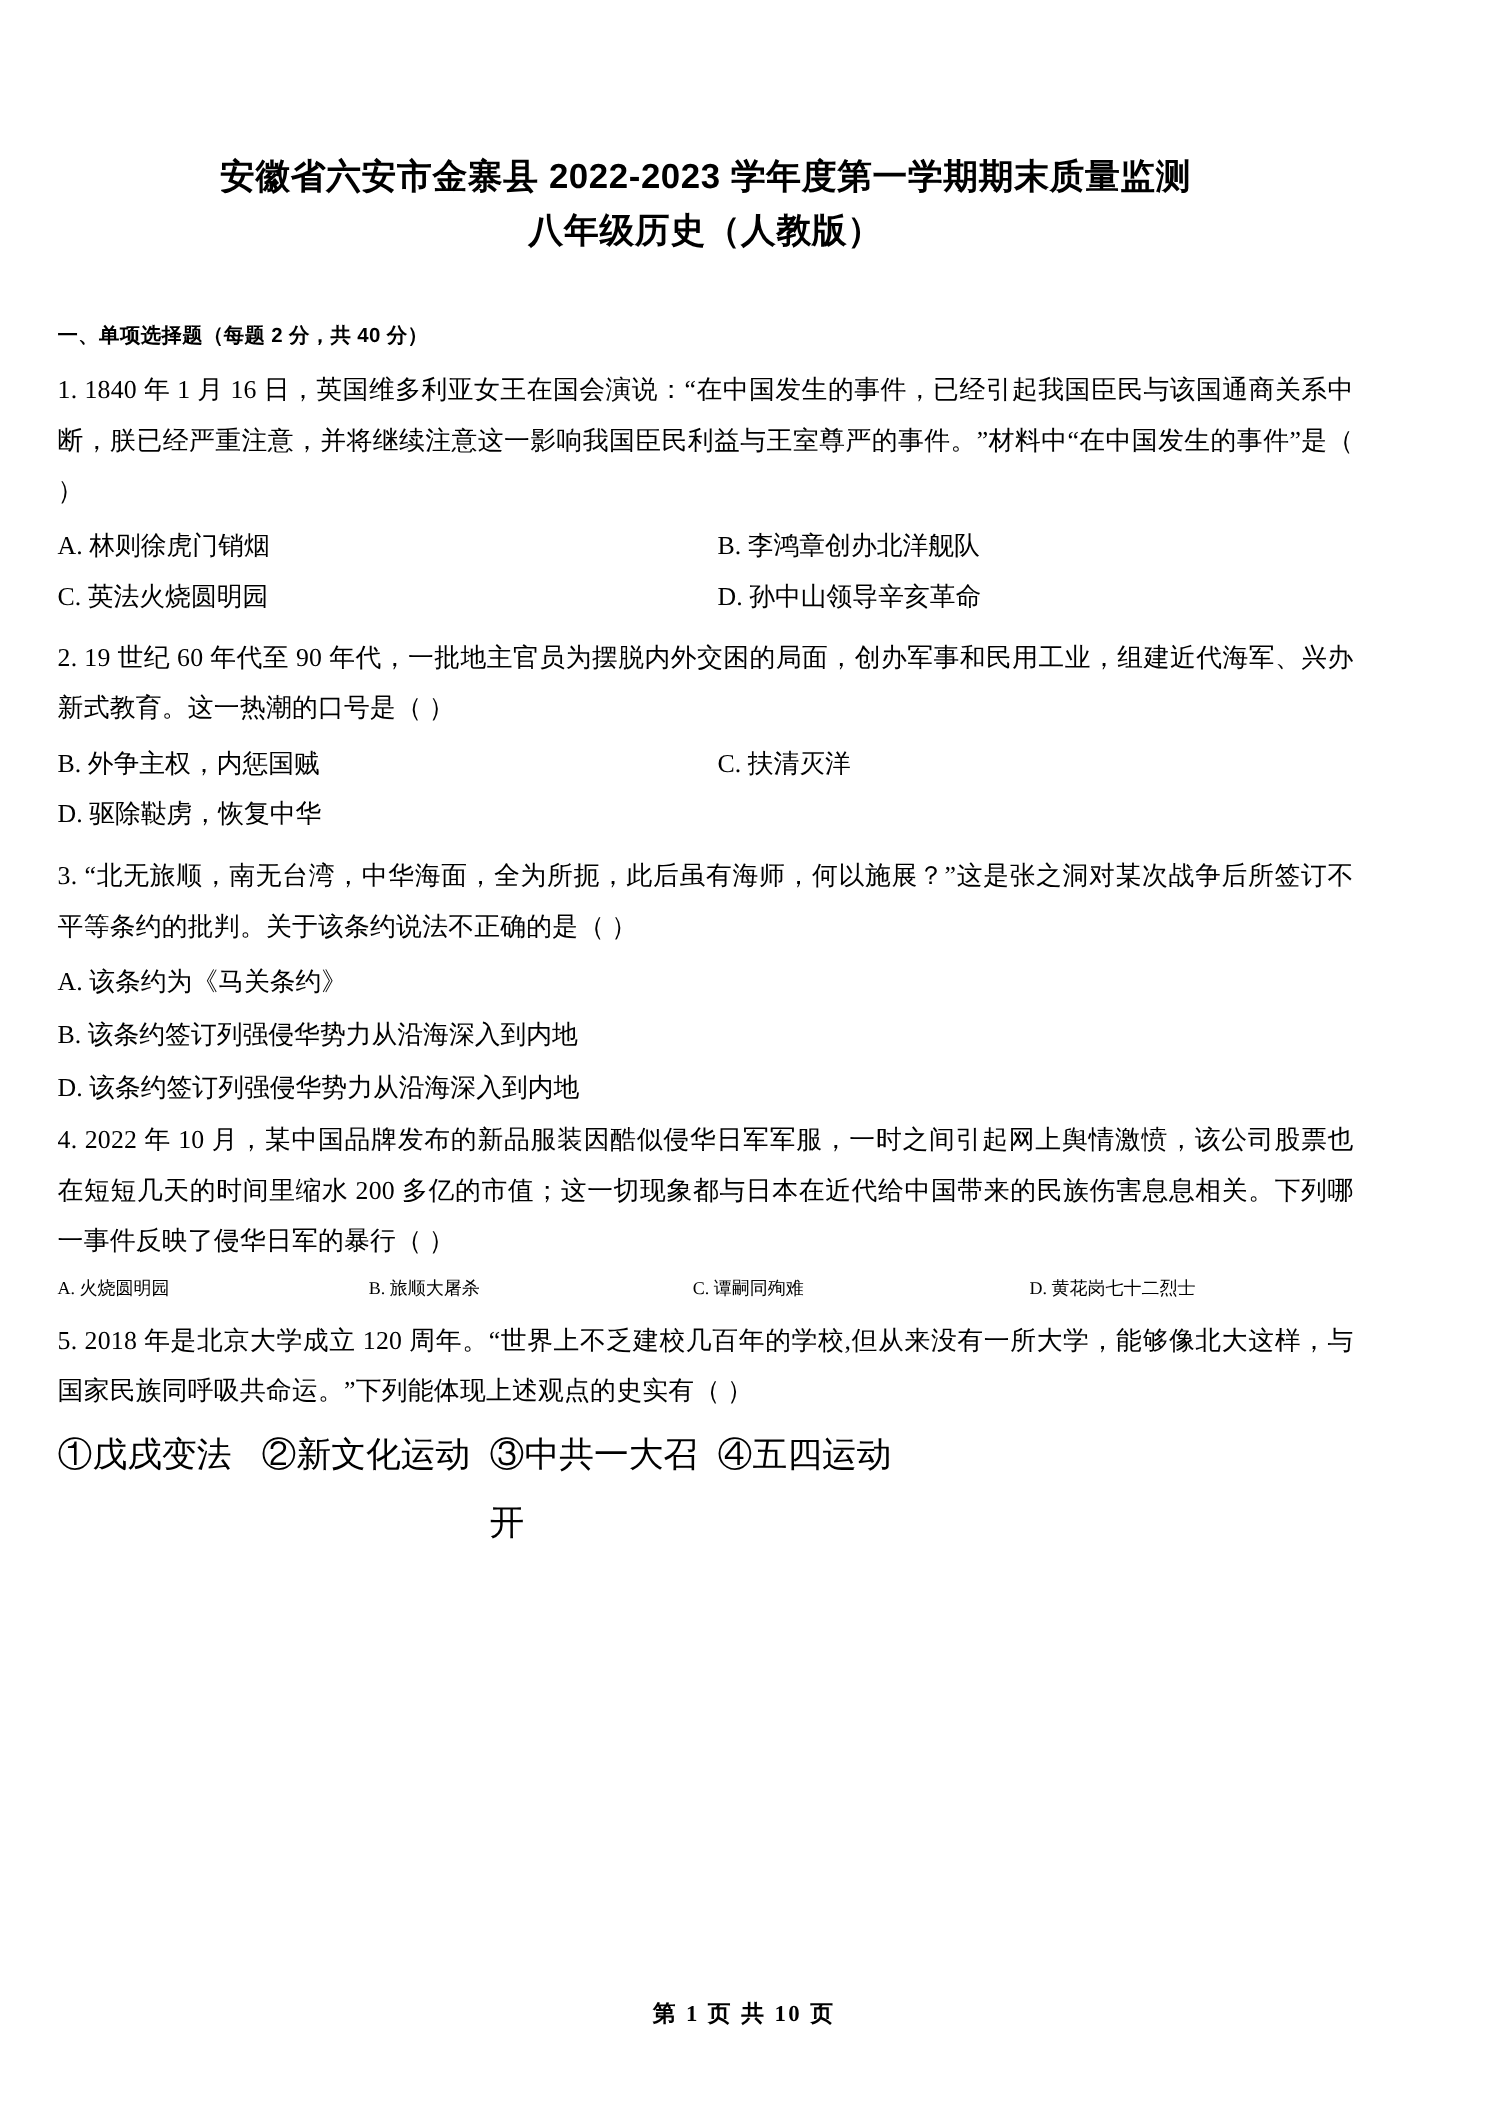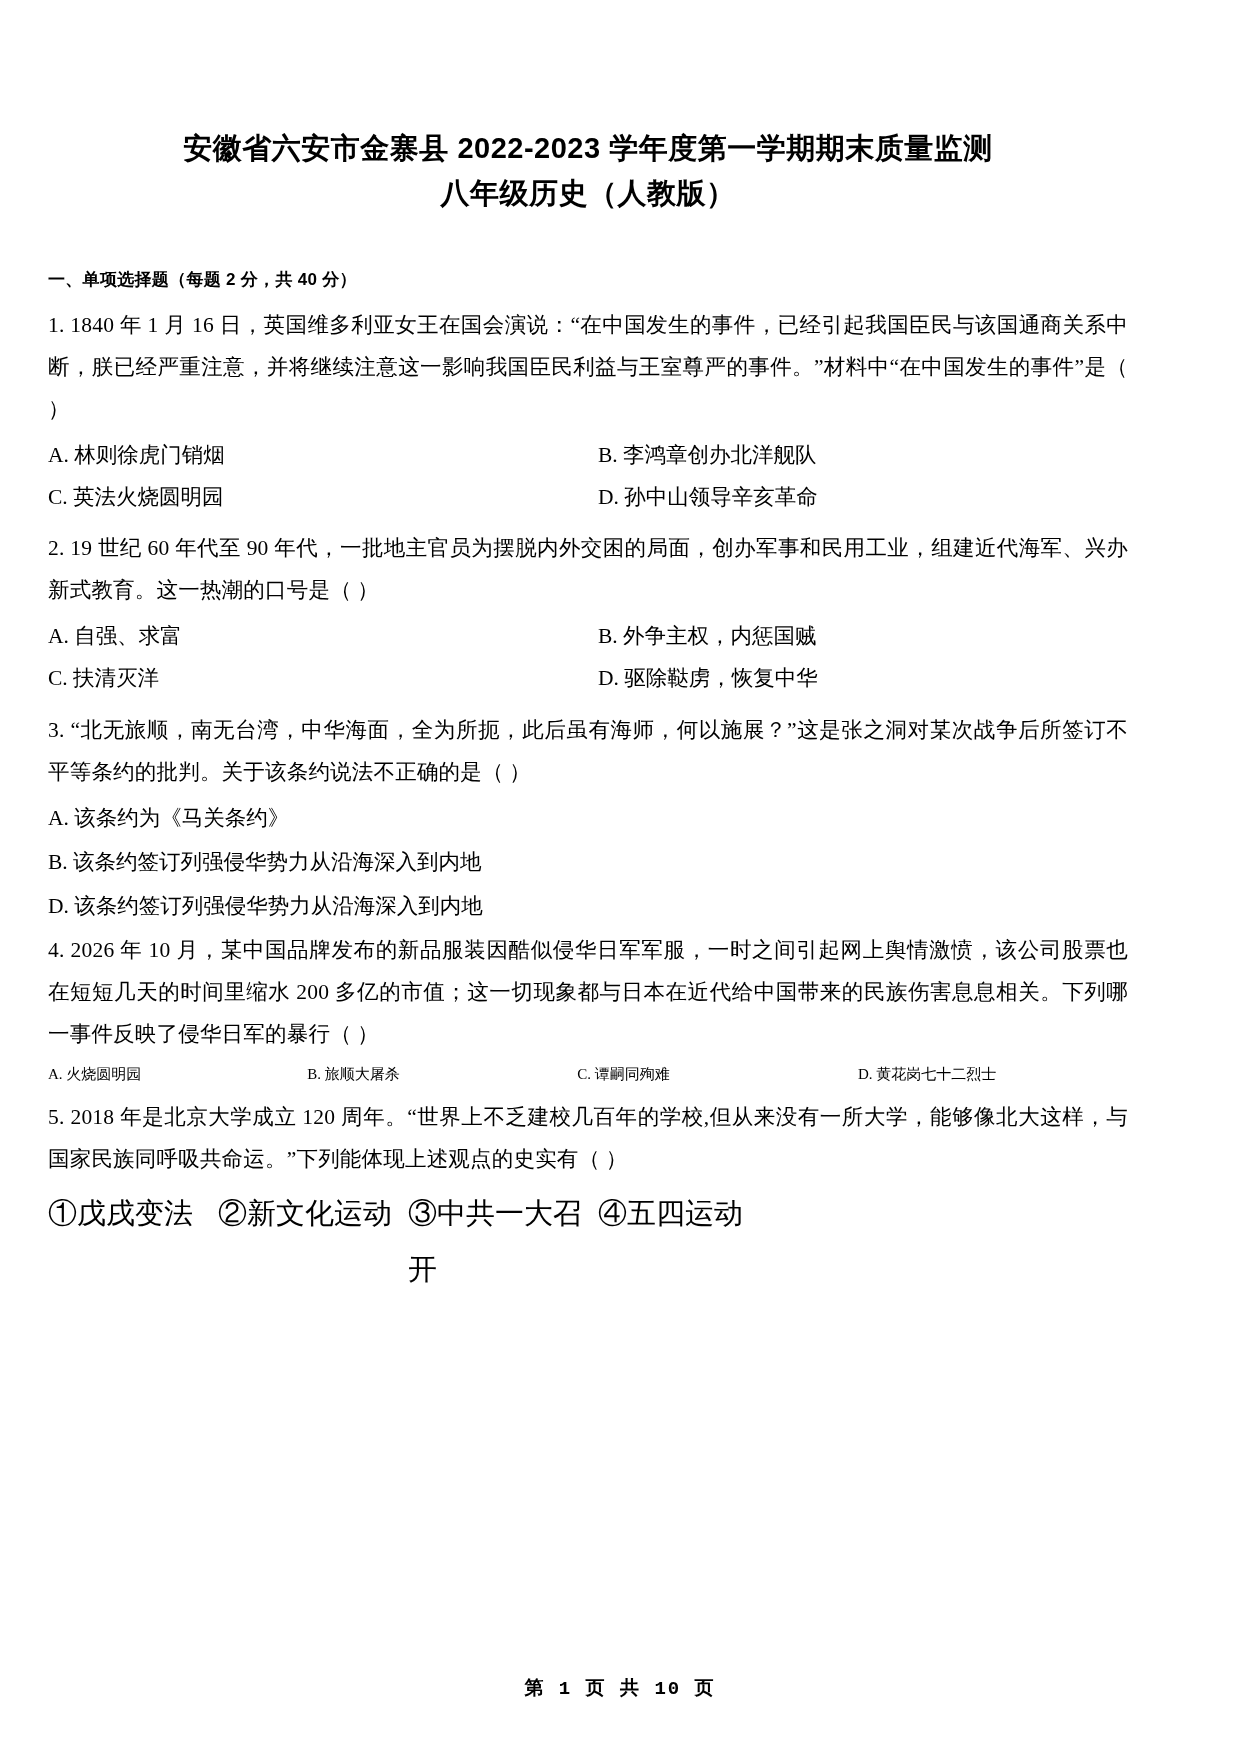--- a/index.html
+++ b/index.html
@@ -87,23 +87,23 @@
     display: flex;
     margin-top: 2px;
   }
   .sub-items .si:nth-child(1) { width: 170px; }
   .sub-items .si:nth-child(2) { width: 190px; }
   .sub-items .si:nth-child(3) { width: 190px; }
   .footer {
     position: absolute;
     left: 0;
     right: 0;
-    bottom: 52px;
+    bottom: 62px;
     text-align: center;
-    font-family: Liberation Mono, monospace;
+    font-family: Liberation Serif, serif;
     font-weight: bold;
     font-size: 19px;
     letter-spacing: 2px;
   }
 </style>
 </head>
 <body>
 
 <div class="page">
 
@@ -117,34 +117,33 @@
   <div class="q q-stem">1. 1840 年 1 月 16 日，英国维多利亚女王在国会演说：“在中国发生的事件，已经引起我国臣民与该国通商关系中断，朕已经严重注意，并将继续注意这一影响我国臣民利益与王室尊严的事件。”材料中“在中国发生的事件”是（        ）</div>
   <div class="opts-2col">
     <div class="opt">A.  林则徐虎门销烟</div>
     <div class="opt">B.  李鸿章创办北洋舰队</div>
     <div class="opt">C.  英法火烧圆明园</div>
     <div class="opt">D.  孙中山领导辛亥革命</div>
   </div>
 
   <div class="q q-stem">2.  19 世纪 60 年代至 90 年代，一批地主官员为摆脱内外交困的局面，创办军事和民用工业，组建近代海军、兴办新式教育。这一热潮的口号是（        ）</div>
   <div class="opts-2col">
-    <div class="opt">A.  自强、求富</div>
     <div class="opt">B.  外争主权，内惩国贼</div>
     <div class="opt">C.  扶清灭洋</div>
     <div class="opt">D.  驱除鞑虏，恢复中华</div>
   </div>
 
   <div class="q q-stem">3.  “北无旅顺，南无台湾，中华海面，全为所扼，此后虽有海师，何以施展？”这是张之洞对某次战争后所签订不平等条约的批判。关于该条约说法不正确的是（        ）</div>
   <div class="opts-1col">
     <div class="opt">A.  该条约为《马关条约》</div>
     <div class="opt">B.  该条约签订列强侵华势力从沿海深入到内地</div>
     <div class="opt">D.  该条约签订列强侵华势力从沿海深入到内地</div>
   </div>
 
-  <div class="q q-stem">4.  2026 年 10 月，某中国品牌发布的新品服装因酷似侵华日军军服，一时之间引起网上舆情激愤，该公司股票也在短短几天的时间里缩水 200 多亿的市值；这一切现象都与日本在近代给中国带来的民族伤害息息相关。下列哪一事件反映了侵华日军的暴行（        ）</div>
+  <div class="q q-stem">4.  2022 年 10 月，某中国品牌发布的新品服装因酷似侵华日军军服，一时之间引起网上舆情激愤，该公司股票也在短短几天的时间里缩水 200 多亿的市值；这一切现象都与日本在近代给中国带来的民族伤害息息相关。下列哪一事件反映了侵华日军的暴行（        ）</div>
   <div class="opts-4col">
     <div class="opt">A.  火烧圆明园</div>
     <div class="opt">B.  旅顺大屠杀</div>
     <div class="opt">C.  谭嗣同殉难</div>
     <div class="opt">D.  黄花岗七十二烈士</div>
   </div>
 
   <div class="q q-stem">5. 2018 年是北京大学成立 120 周年。“世界上不乏建校几百年的学校,但从来没有一所大学，能够像北大这样，与国家民族同呼吸共命运。”下列能体现上述观点的史实有（        ）</div>
   <div class="sub-items">
     <div class="si">①戊戌变法</div>

